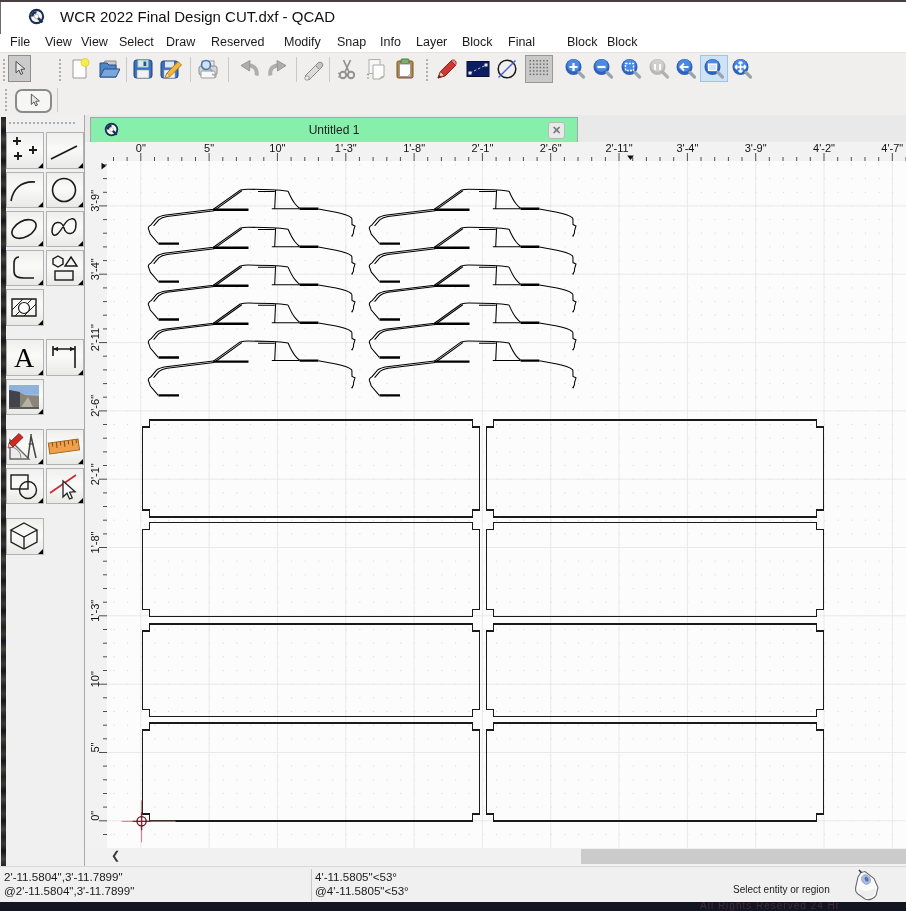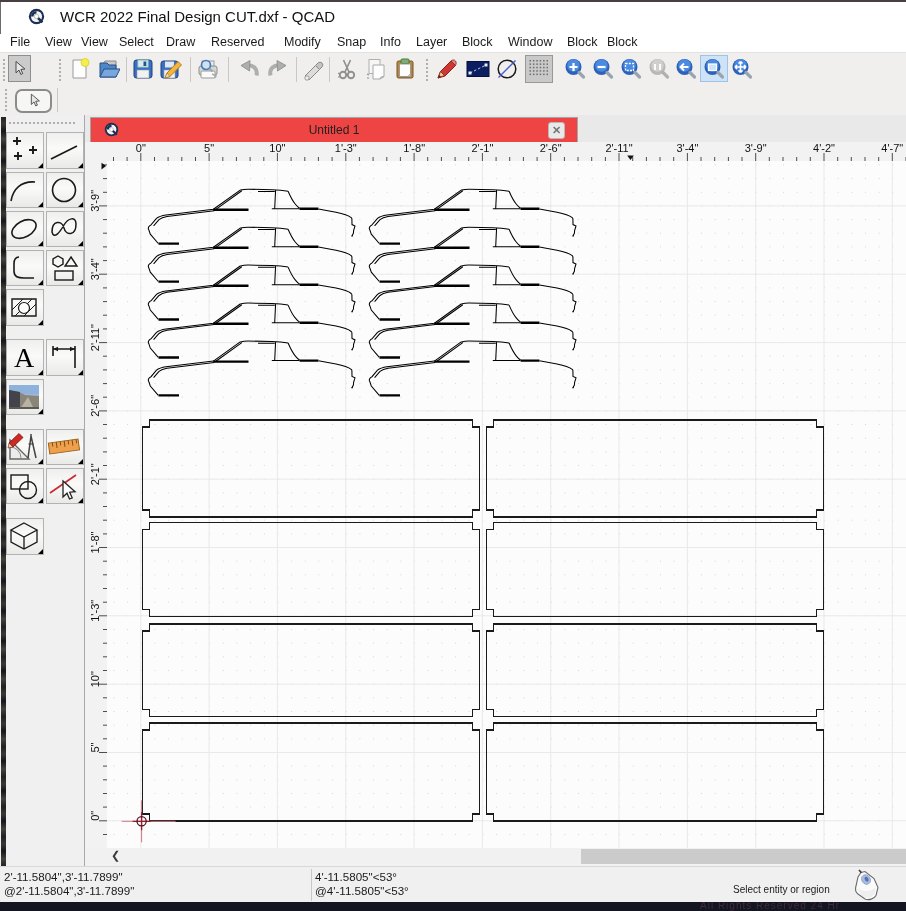--- a/index.html
+++ b/index.html
@@ -17,21 +17,21 @@
   .tbsep{position:absolute;top:4px;width:1px;height:25px;background:#c9c8c7;}
   .handle{position:absolute;top:5px;width:4px;height:24px;
      background-image:radial-gradient(circle,#b0afae 1px,transparent 1.2px);
      background-size:4px 4px;}
   .tbtn{position:absolute;width:24px;height:24px;top:4px;}
   #palette{left:0;top:115px;width:84px;height:751px;background:#f0f0f0;border-right:1px solid #a9a9a9;box-sizing:content-box;}
   .pbtn{position:absolute;width:38px;height:36.5px;background:linear-gradient(180deg,#efefee 0%,#fafaf9 45%,#e9e9e7 100%);border:1px solid #b2b2b2;box-sizing:border-box;}
   .corner{position:absolute;right:0px;bottom:0px;width:0;height:0;
       border-left:5px solid transparent;border-bottom:5px solid #000;}
   #tabbar{left:85px;top:115px;width:821px;height:27px;background:#e9e9e9;}
-  .tab{position:absolute;top:2px;height:25px;background:#ef4444;
+  .tab{position:absolute;top:2px;height:25px;background:#86efac;
      border:1px solid #a5a5a5;border-bottom:none;box-sizing:border-box;}
   #hruler{left:85px;top:142px;width:821px;height:19px;background:#f2f2f2;}
   #vruler{left:85px;top:161px;width:22px;height:687px;background:#f2f2f2;}
   #canvas{left:107px;top:161px;width:799px;height:687px;background:#fcfcfc;}
   #hscroll{left:85px;top:848px;width:821px;height:18px;background:#f1f1f1;}
   #hthumb{left:496px;top:1px;width:325px;height:15px;background:#cbcbcb;position:absolute;}
   #status{left:0;top:866px;width:906px;height:36px;background:#f0f0f0;border-top:1px solid #d8d8d8;box-sizing:border-box;}
   .st{position:absolute;font-size:11.6px;color:#1a1a1a;white-space:nowrap;}
   #navy{left:0;top:902px;width:906px;height:9px;background:#131620;overflow:hidden;}
 </style>
@@ -51,21 +51,21 @@
   <span class="mi" style="left:45px">View</span>
   <span class="mi" style="left:81px">View</span>
   <span class="mi" style="left:119px">Select</span>
   <span class="mi" style="left:166px">Draw</span>
   <span class="mi" style="left:211px">Reserved</span>
   <span class="mi" style="left:284px">Modify</span>
   <span class="mi" style="left:337px">Snap</span>
   <span class="mi" style="left:380px">Info</span>
   <span class="mi" style="left:416px">Layer</span>
   <span class="mi" style="left:462px">Block</span>
-  <span class="mi" style="left:508px">Window</span>
+  <span class="mi" style="left:508px">Final</span>
   <span class="mi" style="left:567px">Block</span>
   <span class="mi" style="left:607px">Block</span>
 </div>
 <div id="tb1" class="abs">
     <div class="handle" style="left:2px"></div>
     <div class="tbtn" style="left:8px;top:2px;width:23px;height:27px;background:#cbcbcb;border:1px solid #8e8e8e;box-sizing:border-box;"><svg width="21" height="25" viewBox="0 0 24 24">
         <path d="M8,4l0,13l3.4,-3.2l2.1,5l2.2,-1l-2.1,-4.8l4.6,-0.4z" fill="#e8e8e8" stroke="#444" stroke-width="1.1"></path>
       </svg></div>
     <div class="handle" style="left:58px"></div>
     <div class="tbtn" style="left:68px"><svg width="24" height="24" viewBox="0 0 24 24">

